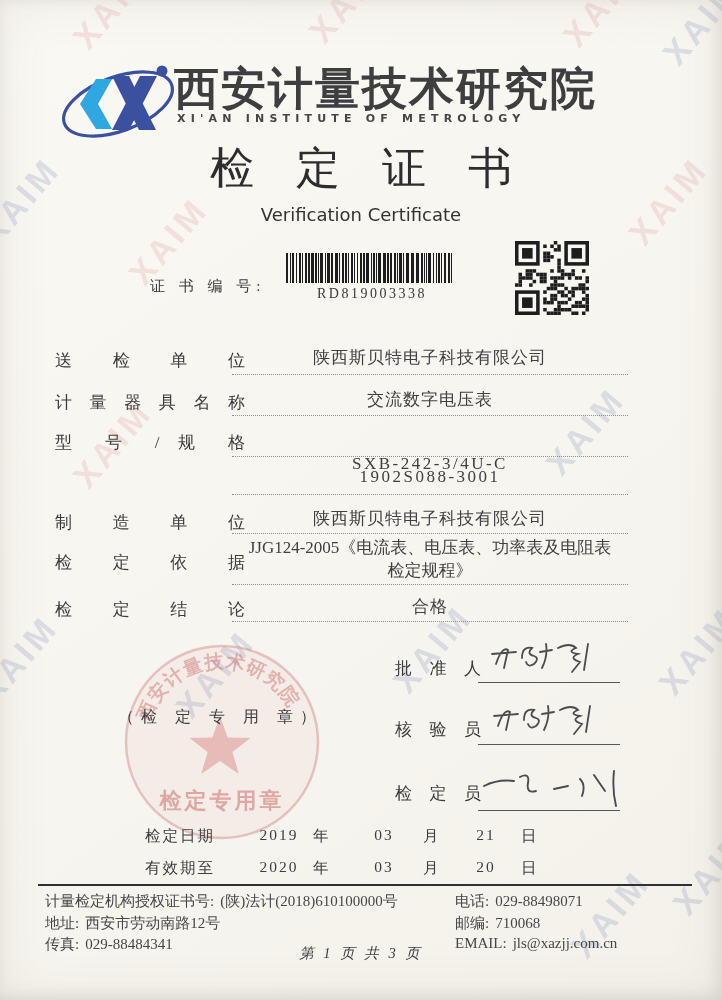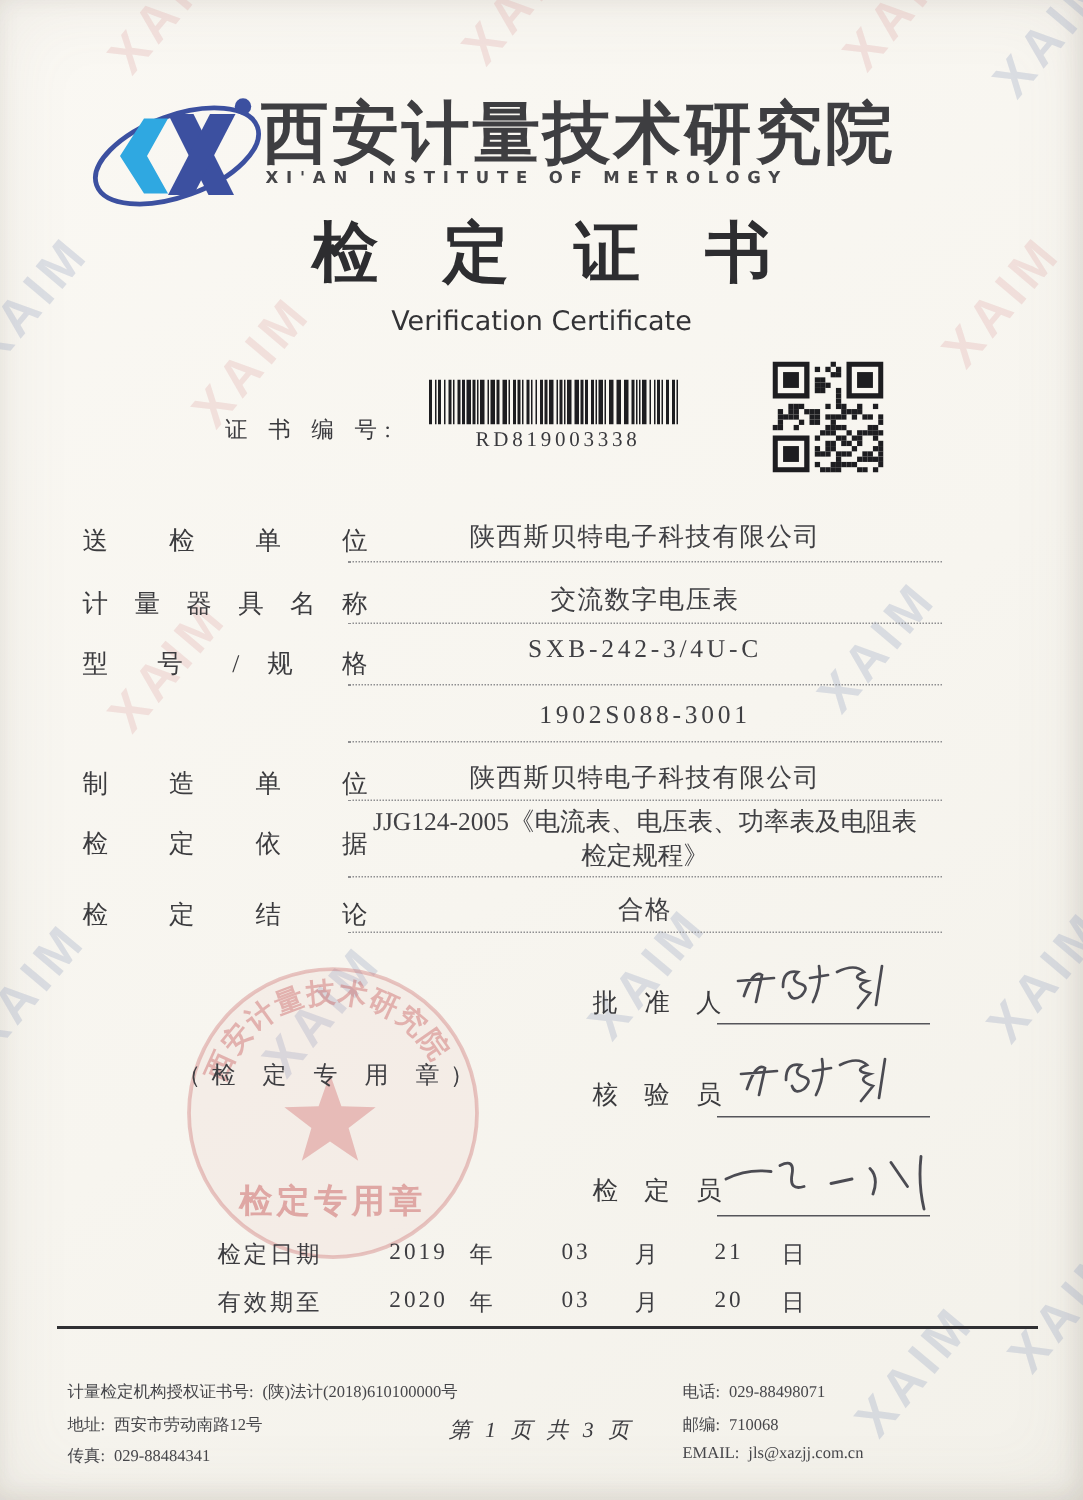--- a/index.html
+++ b/index.html
@@ -18,21 +18,21 @@
       pointer-events:none;user-select:none;}
   .wm.blue{color:rgba(148,162,192,.30);}
   .wm.pink{color:rgba(222,158,158,.26);}
   
   .org-cn{left:174px;top:59px;font-family:"DejaVu Sans","Liberation Sans",sans-serif;
           font-weight:700;font-size:45px;letter-spacing:2px;color:#3e3e41;white-space:nowrap;}
   .org-en{left:177px;top:112px;font-family:"DejaVu Sans","Liberation Sans",sans-serif;
           font-weight:700;font-size:11px;letter-spacing:5.2px;color:#454548;white-space:nowrap;}
   .title-cn{left:0;right:0;top:139px;text-align:center;padding-left:14px;
           font-family:"DejaVu Sans","Liberation Sans",sans-serif;
-          font-weight:700;font-size:44px;letter-spacing:14px;color:#2d2d30;}
+          font-weight:400;font-size:44px;letter-spacing:14px;color:#2d2d30;}
   .title-en{left:0;right:0;top:204px;text-align:center;font-size:18px;color:#333336;
           font-family:"DejaVu Sans","Liberation Sans",sans-serif;font-weight:400;}
   
   .certno-label{left:150px;top:277px;font-size:15px;letter-spacing:5px;white-space:nowrap;}
   .barcode{left:286px;top:253px;}
   .certno-value{left:286px;top:286px;width:172px;text-align:center;font-size:14px;letter-spacing:2.5px;}
   .qr{left:515px;top:241px;}
   
   .f-label{left:55px;width:190px;font-size:17px;text-align:justify;text-align-last:justify;color:#3b3b3e;white-space:nowrap;}
   .f-line{left:232px;width:396px;border-bottom:1.5px dotted #8f8f91;height:0;}
@@ -50,21 +50,21 @@
   .date-row span{position:absolute;top:0;white-space:nowrap;}
   .d-label{left:0;letter-spacing:2px;}
   .d-year{left:110px;width:48px;text-align:center;letter-spacing:2px;}
   .d-yu{left:168px;}
   .d-month{left:222px;width:34px;text-align:center;letter-spacing:2px;}
   .d-mu{left:278px;}
   .d-day{left:324px;width:34px;text-align:center;letter-spacing:2px;}
   .d-du{left:376px;}
   
   .foot-rule{left:38px;top:884px;width:654px;border-top:2px solid #303033;height:0;}
-  .foot-item{font-size:11px;color:#46464a;white-space:nowrap;margin-top:28px;}
+  .foot-item{font-size:15px;color:#46464a;white-space:nowrap;}
   .foot-item .lab{margin-right:6px;}
   .page-info{left:0;right:0;top:944px;text-align:center;font-size:14.5px;letter-spacing:3px;color:#3d3d41;font-style:italic;}
 </style>
 </head>
 <body>
 
 <div class="page">
 
   <span class="wm pink" style="left:62px;top:-14px">XAIM</span>
   <span class="wm pink" style="left:298px;top:-20px">XAIM</span>
@@ -282,21 +282,21 @@
 
   <div class="abs f-label" style="top:349px">送 检 单 位</div>
   <div class="abs f-value" style="top:346px">陕西斯贝特电子科技有限公司</div>
   <div class="abs f-line" style="top:374px"></div>
 
   <div class="abs f-label" style="top:391px">计 量 器 具 名 称</div>
   <div class="abs f-value" style="top:388px">交流数字电压表</div>
   <div class="abs f-line" style="top:415px"></div>
 
   <div class="abs f-label" style="top:431px">型 号 / 规 格</div>
-  <div class="abs f-value mono" style="top:423px">SXB-242-3/4U-C</div>
+  <div class="abs f-value mono" style="top:454px">SXB-242-3/4U-C</div>
   <div class="abs f-line" style="top:456px"></div>
 
   <div class="abs f-value mono" style="top:467px">1902S088-3001</div>
   <div class="abs f-line" style="top:494px"></div>
 
   <div class="abs f-label" style="top:511px">制 造 单 位</div>
   <div class="abs f-value" style="top:507px">陕西斯贝特电子科技有限公司</div>
   <div class="abs f-line" style="top:533px"></div>
 
   <div class="abs f-label" style="top:551px">检 定 依 据</div>

